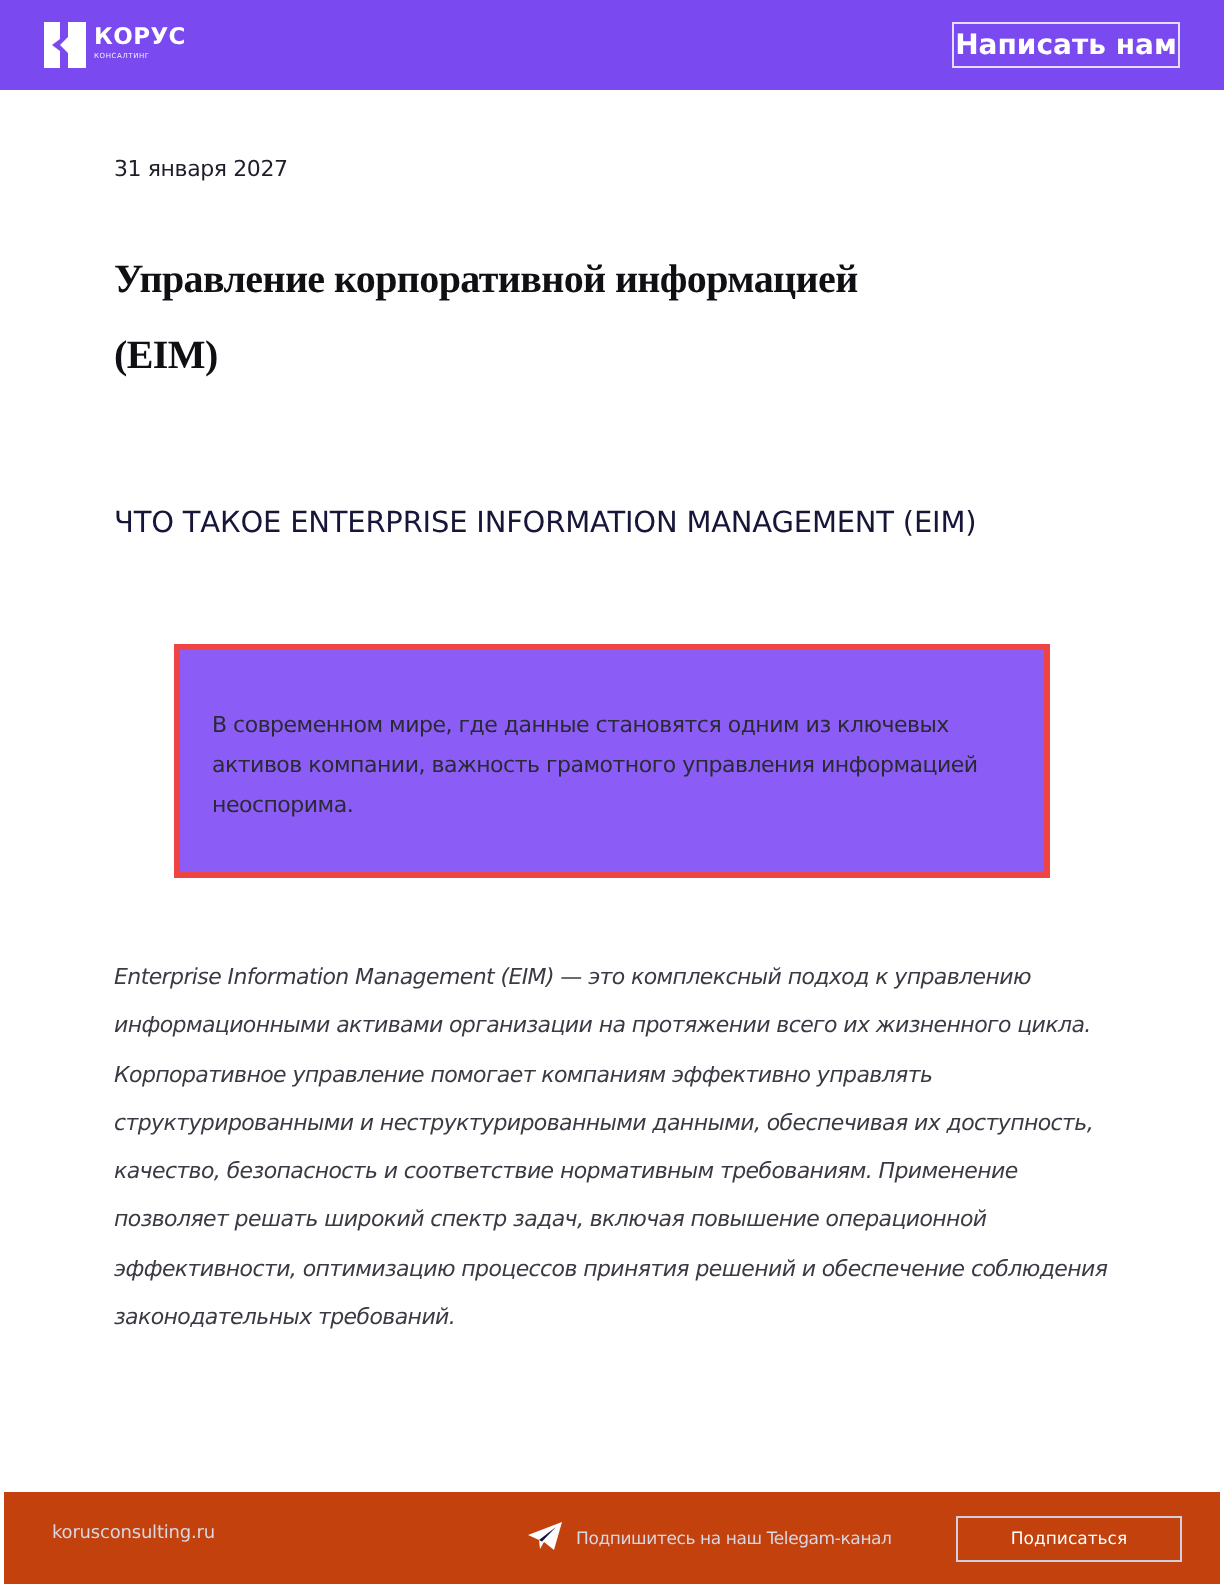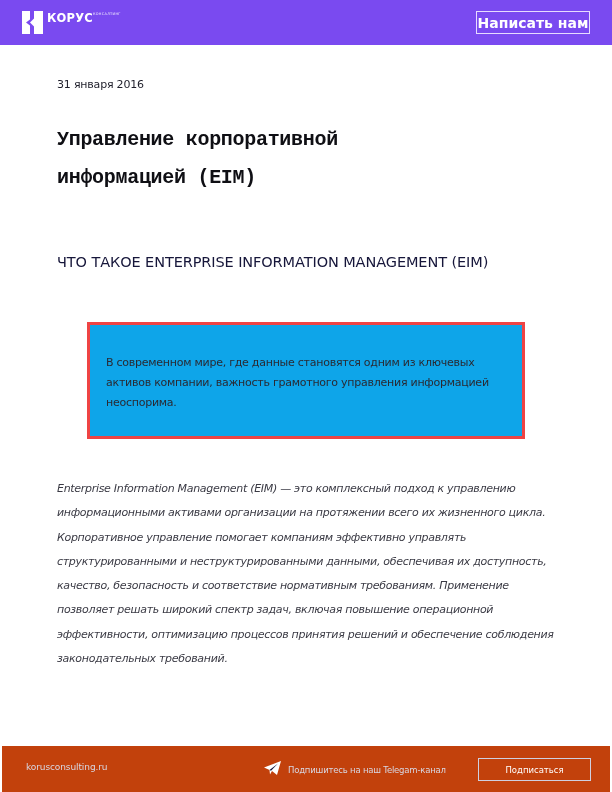--- a/index.html
+++ b/index.html
@@ -32,21 +32,21 @@
       align-items: flex-start;
     }
     .logo-mark {
       width: 21px; height: 23px;
       position: relative;
     }
     .logo-mark svg { display: block; }
     .logo-text {
       margin-left: 4px;
       display: flex;
-      flex-direction: row;
+      flex-direction: column;
     }
     .logo-name {
       color: #ffffff;
       font-family: "DejaVu Sans", sans-serif;
       font-weight: bold;
       font-size: 11.5px;
       line-height: 13px;
       letter-spacing: 0.2px;
       margin-top: 1px;
     }
@@ -80,21 +80,21 @@
       left: 57px; top: 78px;
       font-size: 11px;
       color: #1e1e2a;
       font-family: "DejaVu Sans", sans-serif;
       letter-spacing: -0.2px;
     }
     .title {
       position: absolute;
       left: 57px; top: 121px;
       width: 420px;
-      font-family: Liberation Mono, monospace;
+      font-family: Liberation Serif, serif;
       font-weight: bold;
       font-size: 20px;
       line-height: 38px;
       color: #0f0f14;
       letter-spacing: -0.3px;
     }
     .section-heading {
       position: absolute;
       left: 57px; top: 247px;
       width: 510px;
@@ -104,21 +104,21 @@
       line-height: 31px;
       color: #16163a;
       letter-spacing: -0.1px;
       text-transform: none;
     }
     .callout {
       position: absolute;
       left: 87px; top: 322px;
       width: 438px; height: 117px;
       border: 3px solid #ef4444;
-      background: #0ea5e9;
+      background: #8b5cf6;
     }
     .callout-text {
       position: absolute;
       left: 16px; top: 28px;
       width: 410px;
       font-family: "DejaVu Sans", sans-serif;
       font-size: 11px;
       line-height: 20px;
       color: #2a2a33;
       letter-spacing: -0.25px;
@@ -195,21 +195,21 @@
         </svg>
       </span>
       <span class="logo-text">
         <span class="logo-name">КОРУС</span>
         <span class="logo-sub">КОНСАЛТИНГ</span>
       </span>
     </div>
     <button class="header-btn">Написать нам</button>
   </header>
 
-  <div class="date">31 января 2016</div>
+  <div class="date">31 января 2027</div>
 
   <h1 class="title">Управление корпоративной информацией (EIM)</h1>
 
   <h2 class="section-heading">ЧТО ТАКОЕ ENTERPRISE INFORMATION MANAGEMENT (EIM)</h2>
 
   <div class="callout">
     <p class="callout-text">В современном мире, где данные становятся одним из ключевых активов компании, важность грамотного управления информацией неоспорима.</p>
   </div>
 
   <p class="body-text">Enterprise Information Management (EIM) — это комплексный подход к управлению информационными активами организации на протяжении всего их жизненного цикла. Корпоративное управление помогает компаниям эффективно управлять структурированными и неструктурированными данными, обеспечивая их доступность, качество, безопасность и соответствие нормативным требованиям. Применение позволяет решать широкий спектр задач, включая повышение операционной эффективности, оптимизацию процессов принятия решений и обеспечение соблюдения законодательных требований.</p>

